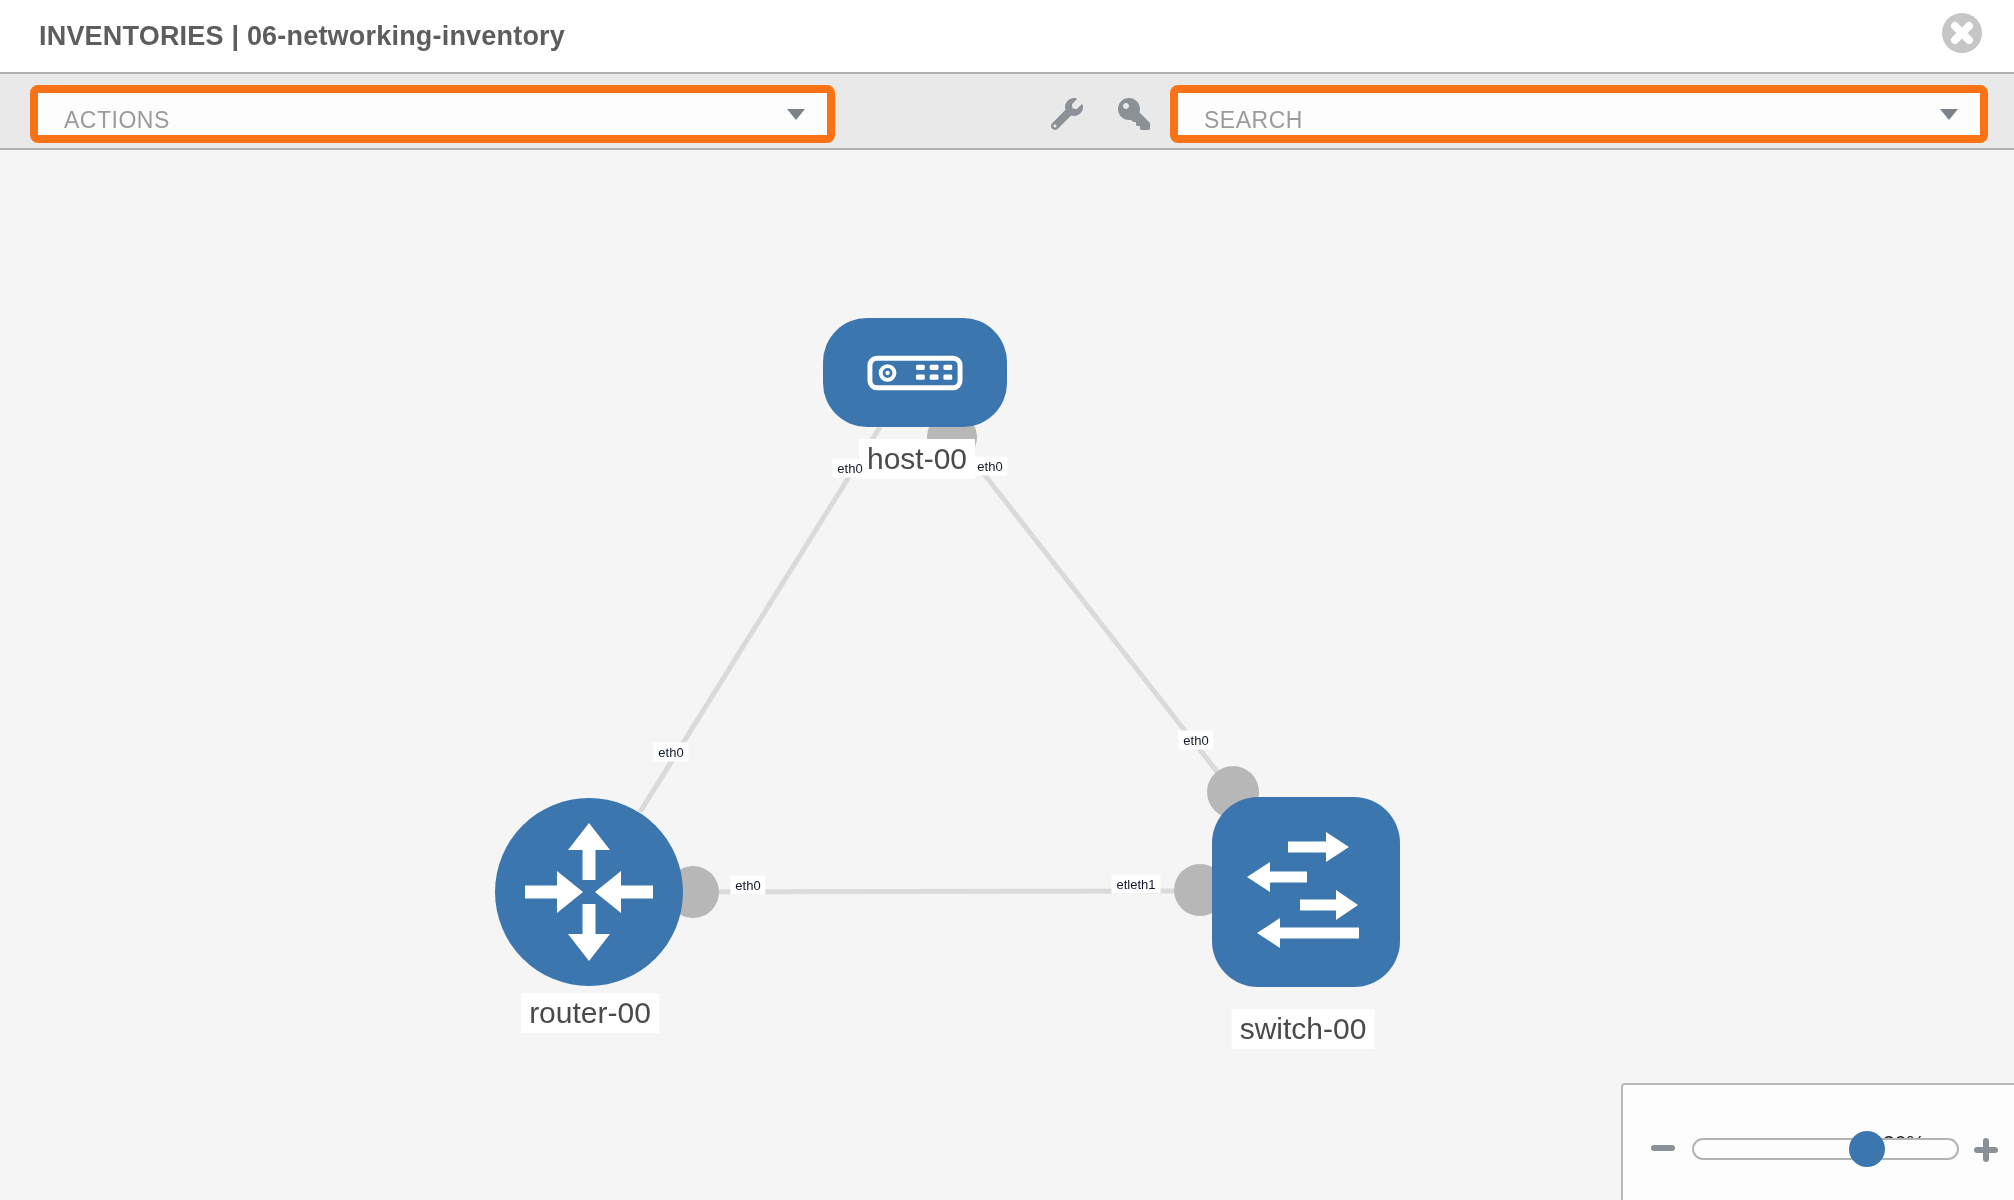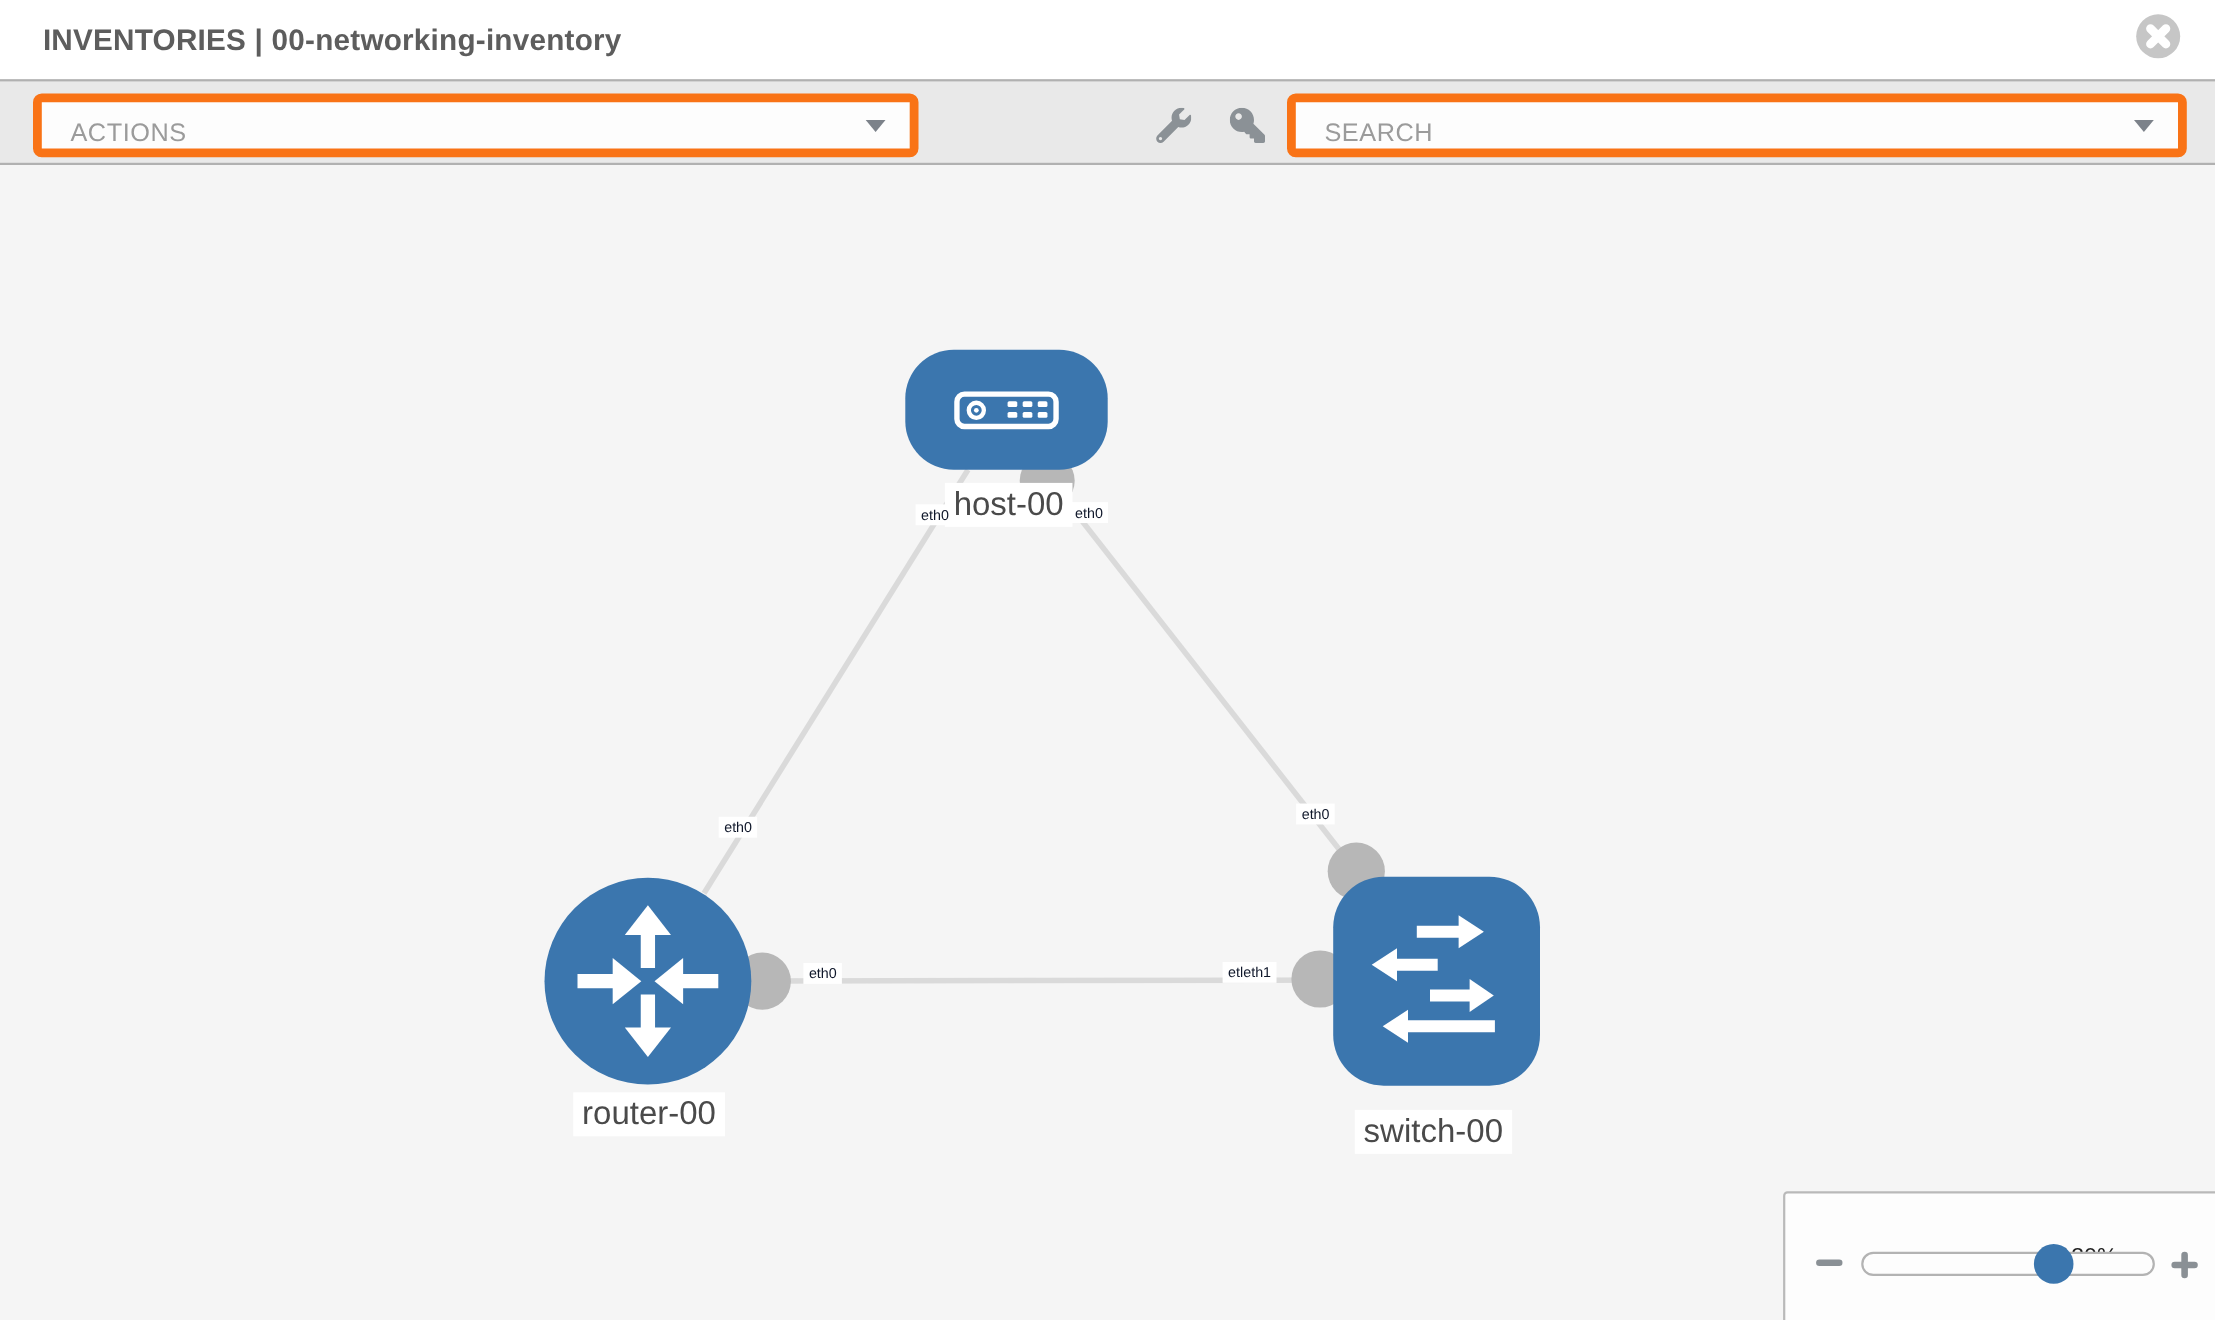--- a/index.html
+++ b/index.html
@@ -48,21 +48,21 @@
   .zoom-plus { position:absolute; left:350px; top:52px; width:26px; height:26px; cursor:pointer; }
   .zoom-plus .h { position:absolute; left:1px; top:10px; width:24px; height:6px; background:#8a9095; border-radius:3px; }
   .zoom-plus .v { position:absolute; left:10px; top:1px; width:6px; height:24px; background:#8a9095; border-radius:3px; }
 </style>
 </head>
 <body>
 
 <div class="app">
 
   <div class="header">
-    <div class="page-title">INVENTORIES | 00-networking-inventory</div>
+    <div class="page-title">INVENTORIES | 06-networking-inventory</div>
     <div class="close-btn">
       <svg viewBox="0 0 40 40">
         <line x1="13" y1="13" x2="27" y2="27" stroke="#ffffff" stroke-width="8" stroke-linecap="round"></line>
         <line x1="27" y1="13" x2="13" y2="27" stroke="#ffffff" stroke-width="8" stroke-linecap="round"></line>
       </svg>
     </div>
   </div>
 
   <div class="toolbar"></div>
   <div class="box actions-box">

